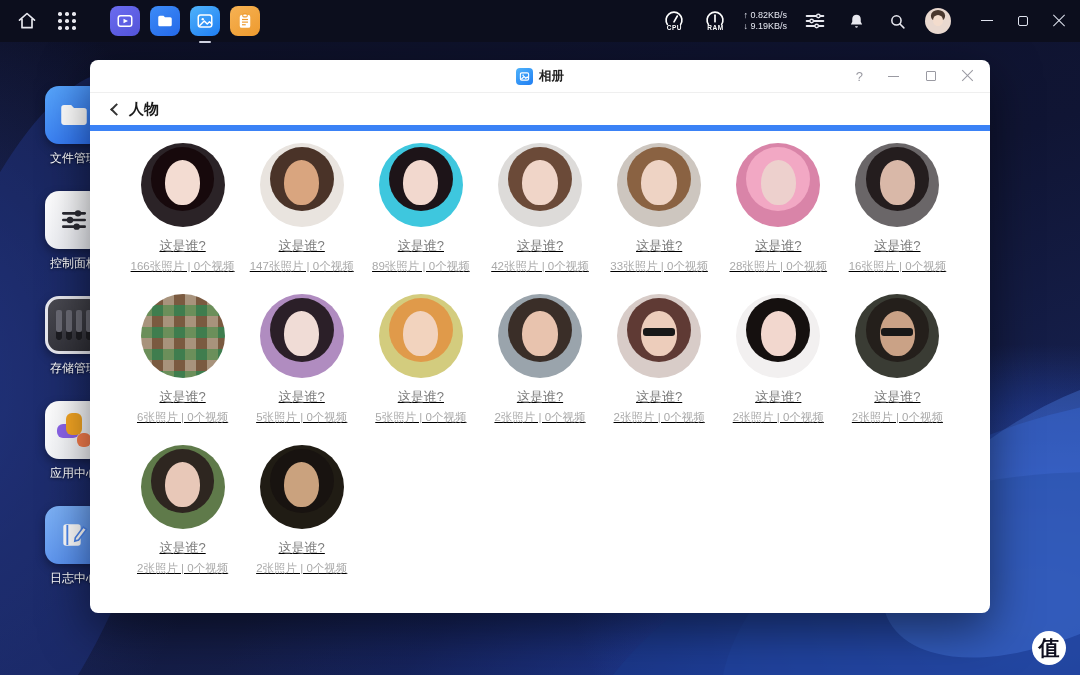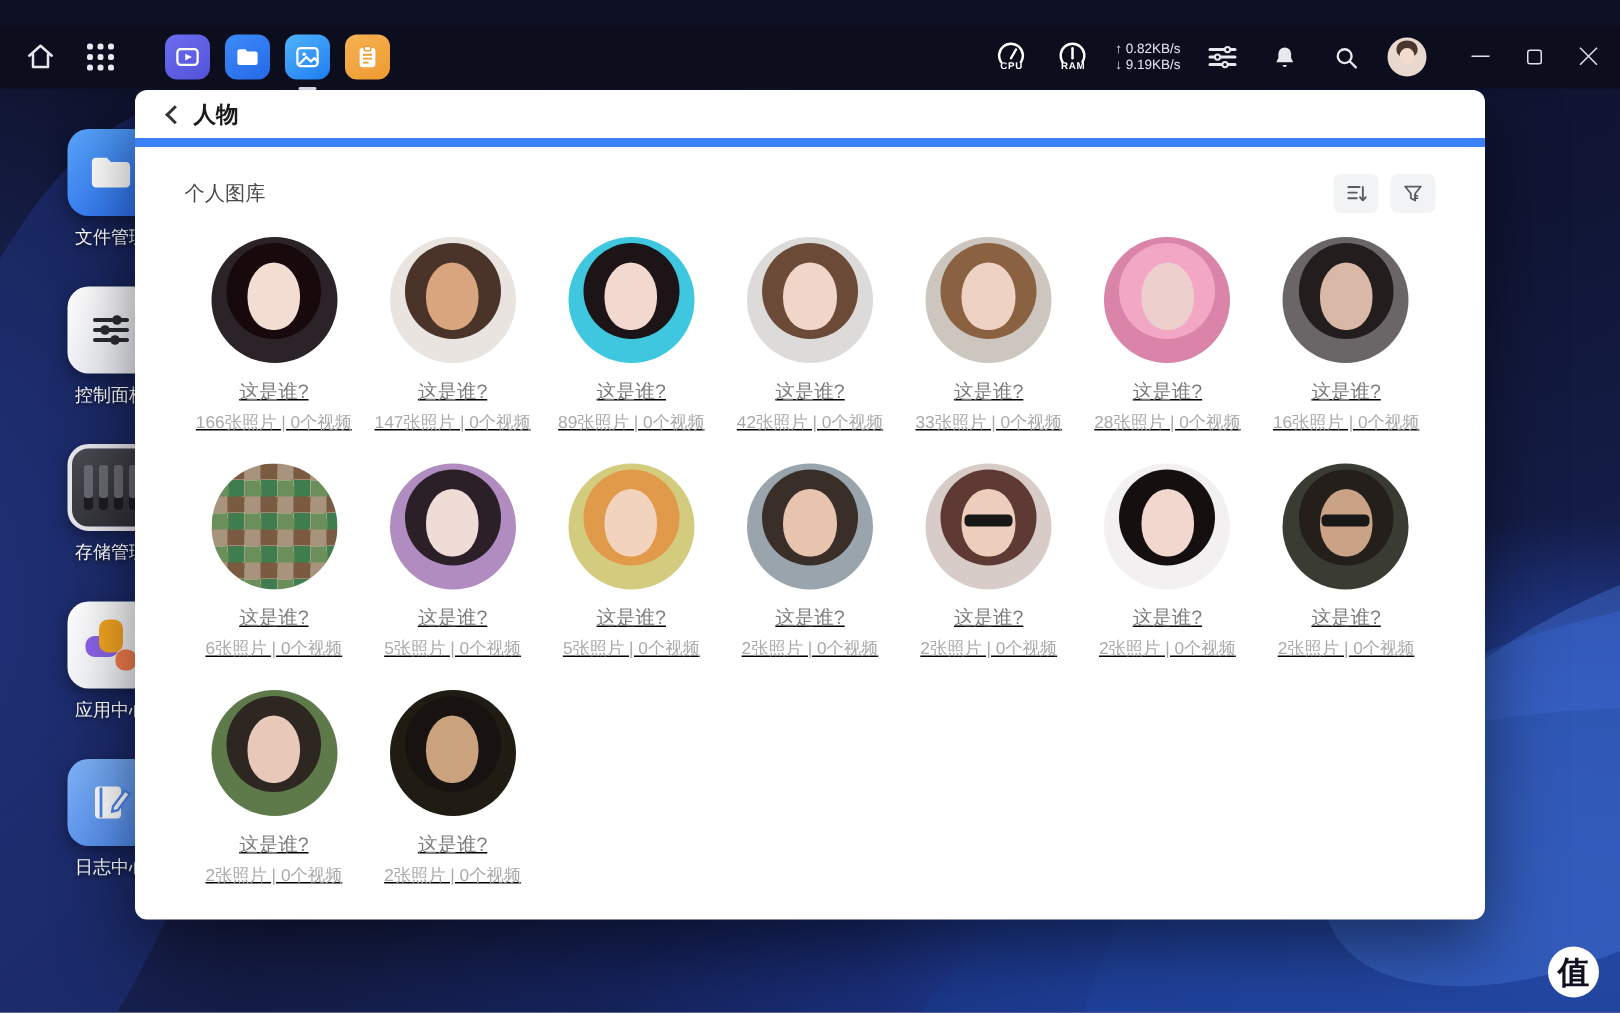--- a/index.html
+++ b/index.html
@@ -1,20 +1,20 @@
 <!DOCTYPE html>
 <html><head>
 <meta charset="utf-8">
 <style>
   * { margin:0; padding:0; box-sizing:border-box; }
   html,body { width:1080px; height:675px; overflow:hidden; font-family:"Liberation Sans", sans-serif; }
   body { position:relative; background:#0e1126; }
 
   
-  .taskbar { position:absolute; top:17px; left:0; width:1080px; height:42px; background:#0c0e1d; display:flex; align-items:center; padding:0 14px; z-index:50; }
+  .taskbar { position:absolute; top:0; left:0; width:1080px; height:42px; background:#0c0e1d; display:flex; align-items:center; padding:0 14px; z-index:50; }
   .tb-left { display:flex; align-items:center; gap:14px; }
   .tb-btn { width:26px; height:26px; display:flex; align-items:center; justify-content:center; cursor:pointer; }
   .dots-grid { width:18px; height:18px; display:grid; grid-template-columns:repeat(3,1fr); grid-template-rows:repeat(3,1fr); gap:3px; }
   .dots-grid i { width:3.5px; height:3.5px; border-radius:50%; background:#e8e8ef; }
   .tb-apps { display:flex; align-items:center; gap:10px; margin-left:16px; }
   .app-ico { width:30px; height:30px; border-radius:8px; display:flex; align-items:center; justify-content:center; position:relative; cursor:pointer; }
   .app-ico.video  { background:linear-gradient(145deg,#6b6cf0,#5253d8); }
   .app-ico.files  { background:linear-gradient(145deg,#3d8cf8,#2468e8); }
   .app-ico.photos { background:linear-gradient(145deg,#4fb3fb,#1f7df2); }
   .app-ico.notes  { background:linear-gradient(145deg,#f6b254,#ee9a2e); }
@@ -266,47 +266,44 @@
             <line x1="7" y1="4.5" x2="7" y2="19.5" stroke="#4c86ec" stroke-width="1.4"></line>
             <path d="M13 14 L19 6 L21.4 7.8 L15.4 15.8 L12.6 16.6 Z" fill="#fff" stroke="#4c86ec" stroke-width="1.2"></path>
           </svg>
       </div>
       <span class="desk-label">日志中心</span>
     </div>
   </div>
 </div>
 
 <div class="window">
+  <div class="titlebar">
+    <div class="tgroup">
+      <div class="t-appico">
+        <svg width="11" height="11" viewBox="0 0 24 24">
+            <rect x="3" y="4" width="18" height="16" rx="3" fill="none" stroke="#fff" stroke-width="2.4"></rect>
+            <circle cx="9" cy="9.5" r="1.8" fill="#fff"></circle>
+            <path d="M5 18 L11 12 L15 16 L18 13 L21 16" stroke="#fff" stroke-width="2.4" fill="none" stroke-linejoin="round"></path>
+          </svg>
+      </div>
+      <span class="t-title">相册</span>
+    </div>
+    <div class="t-ctls">
+      <span class="t-help">?</span>
+      <div class="wctl wctl-min"></div>
+      <div class="wctl wctl-max"></div>
+      <div class="wctl wctl-close"></div>
+    </div>
+  </div>
 
   <div class="backrow">
     <div class="chev"></div>
     <span class="back-label">人物</span>
   </div>
 
-  <div class="sectionrow">
-    <span class="section-title">个人图库</span>
-    <div class="tool-btns">
-      <div class="tool-btn">
-        <svg width="15" height="14" viewBox="0 0 24 22">
-            <line x1="3" y1="4" x2="15" y2="4" stroke="#5a5a62" stroke-width="2" stroke-linecap="round"></line>
-            <line x1="3" y1="10" x2="12" y2="10" stroke="#5a5a62" stroke-width="2" stroke-linecap="round"></line>
-            <line x1="3" y1="16" x2="12" y2="16" stroke="#5a5a62" stroke-width="2" stroke-linecap="round"></line>
-            <line x1="18.5" y1="4" x2="18.5" y2="18" stroke="#5a5a62" stroke-width="2" stroke-linecap="round"></line>
-            <path d="M15.5 15 L18.5 18.3 L21.5 15" fill="none" stroke="#5a5a62" stroke-width="2" stroke-linecap="round" stroke-linejoin="round"></path>
-          </svg>
-      </div>
-      <div class="tool-btn">
-        <svg width="14" height="14" viewBox="0 0 24 24">
-            <path d="M3 4 H21 L14.5 12 V20 L9.5 17.5 V12 Z" fill="none" stroke="#5a5a62" stroke-width="2" stroke-linejoin="round"></path>
-            <line x1="13" y1="14.5" x2="18" y2="14.5" stroke="#5a5a62" stroke-width="1.6"></line>
-            <line x1="13" y1="17.5" x2="18" y2="17.5" stroke="#5a5a62" stroke-width="1.6"></line>
-          </svg>
-      </div>
-    </div>
-  </div>
 
   <div class="people-grid">
   <div class="person-card">
     <div class="avatar" style="background: rgb(43, 35, 39);">
       <div class="hair" style="background: rgb(23, 9, 12);"></div>
       <div class="face" style="background: rgb(243, 220, 210);"></div>
     </div>
     <span class="person-name">这是谁?</span>
     <span class="person-meta">166张照片 | 0个视频</span>
   </div>

